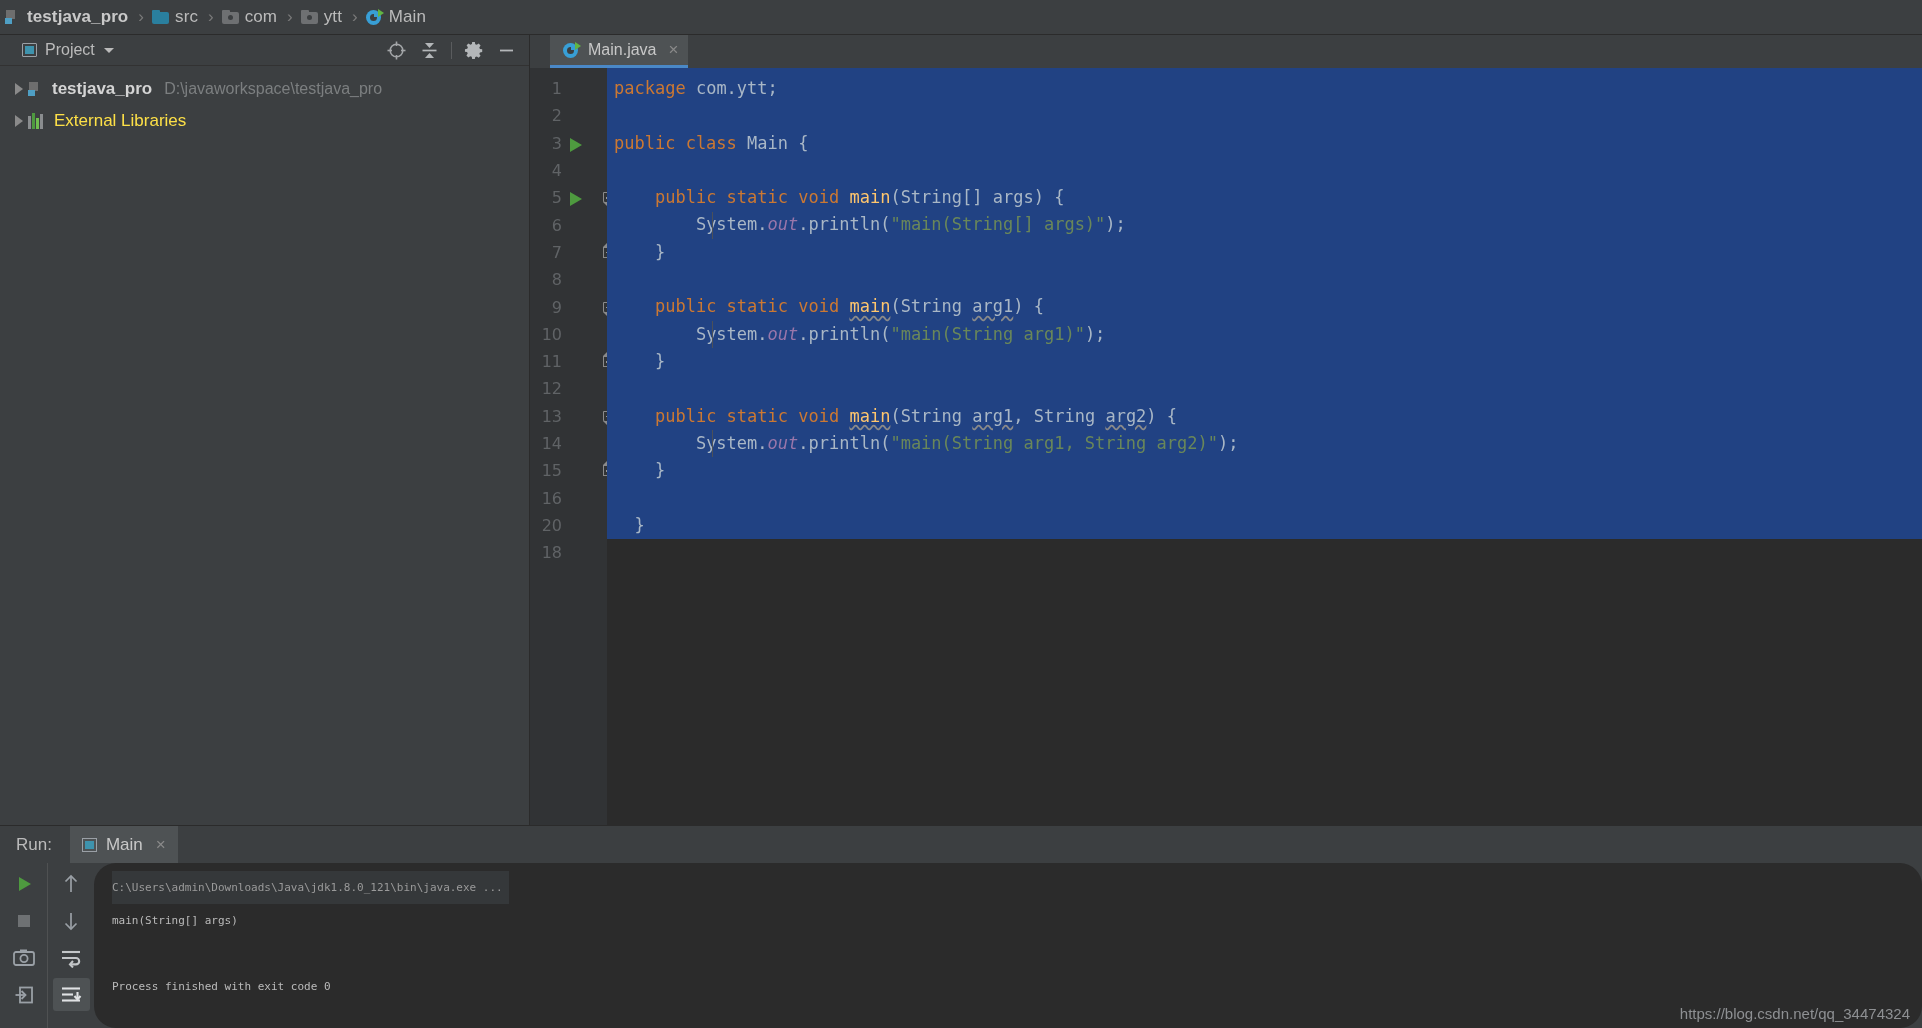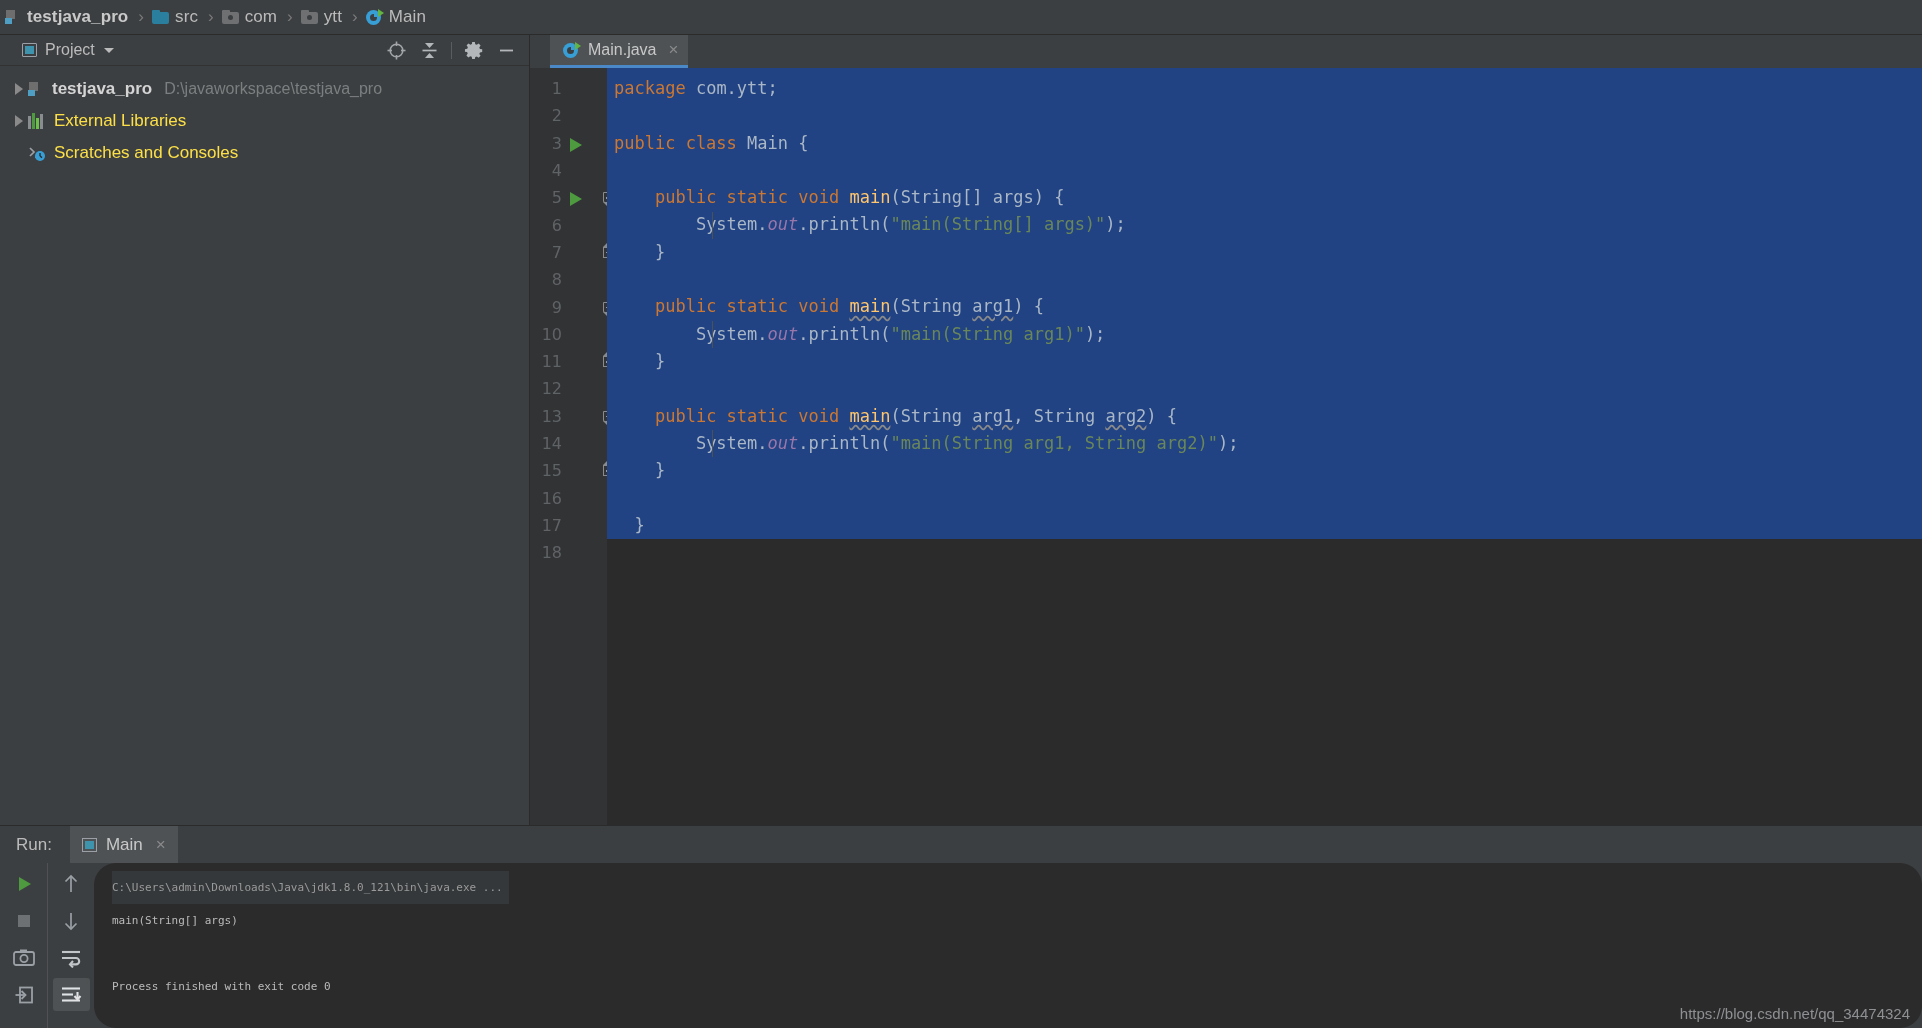--- a/index.html
+++ b/index.html
@@ -321,31 +321,20 @@
           <span class="tw">
             <span class="tri-right"></span>
           </span>
           <span class="ico ico-lib">
             <i style="left:0;height:13px;background:#8a8d8f"></i>
             <i style="left:4px;height:16px;background:#4e9a3f"></i>
             <i style="left:8px;height:11px;background:#6fbf4f"></i>
             <i style="left:12px;height:15px;background:#8a8d8f"></i>
           </span>
           <span class="tree-label">External Libraries</span>
-        </div>
-        <div class="tree-row">
-          <span class="tw"></span>
-          <span class="ico ico-scratch"><svg width="18" height="17" viewBox="0 0 18 17">
-              <polyline points="2,3 6,7 2,11" fill="none" stroke="#9aa0a6" stroke-width="1.7"></polyline>
-              <line x1="7" y1="12" x2="13" y2="12" stroke="#9aa0a6" stroke-width="1.7"></line>
-              <circle cx="12" cy="11" r="5" fill="#389fd6"></circle>
-              <line x1="12" y1="8" x2="12" y2="11" stroke="#2b2b2b" stroke-width="1.4"></line>
-              <line x1="12" y1="11" x2="14" y2="12.6" stroke="#2b2b2b" stroke-width="1.4"></line>
-            </svg></span>
-          <span class="tree-label">Scratches and Consoles</span>
         </div>
       </div>
   </div>
 
   <div id="editor-area">
     <div id="tab-bar">
       <div class="tab">
         <span class="ico ico-class">
           <span class="c-circ"></span>
             <span class="c-inner"></span>
@@ -425,21 +414,21 @@
           <div class="gline">
             <span class="lnum">14</span>
           </div>
           <div class="gline">
             <span class="lnum">15</span>
           </div>
           <div class="gline">
             <span class="lnum">16</span>
           </div>
           <div class="gline">
-            <span class="lnum">17</span>
+            <span class="lnum">20</span>
           </div>
           <div class="gline">
             <span class="lnum">18</span>
           </div>
         </div>
       <div id="code-pane">
         <div id="selection-bg" style="height: 471.1px;"></div>
         <div id="code-lines">
             <div class="cline"><span class="k">package</span><span class="id"> </span><span class="id">com.ytt</span><span class="id">;</span></div>
             <div class="cline">&nbsp;</div>

